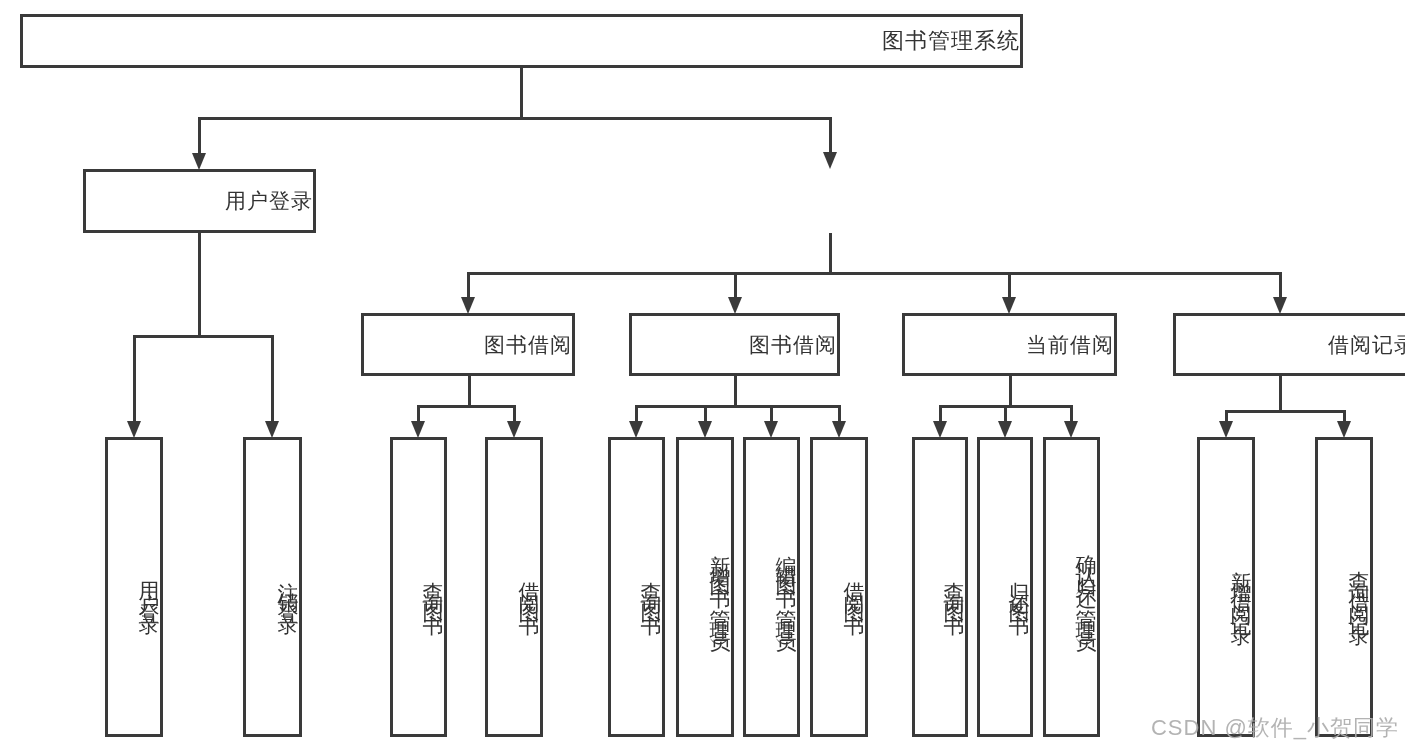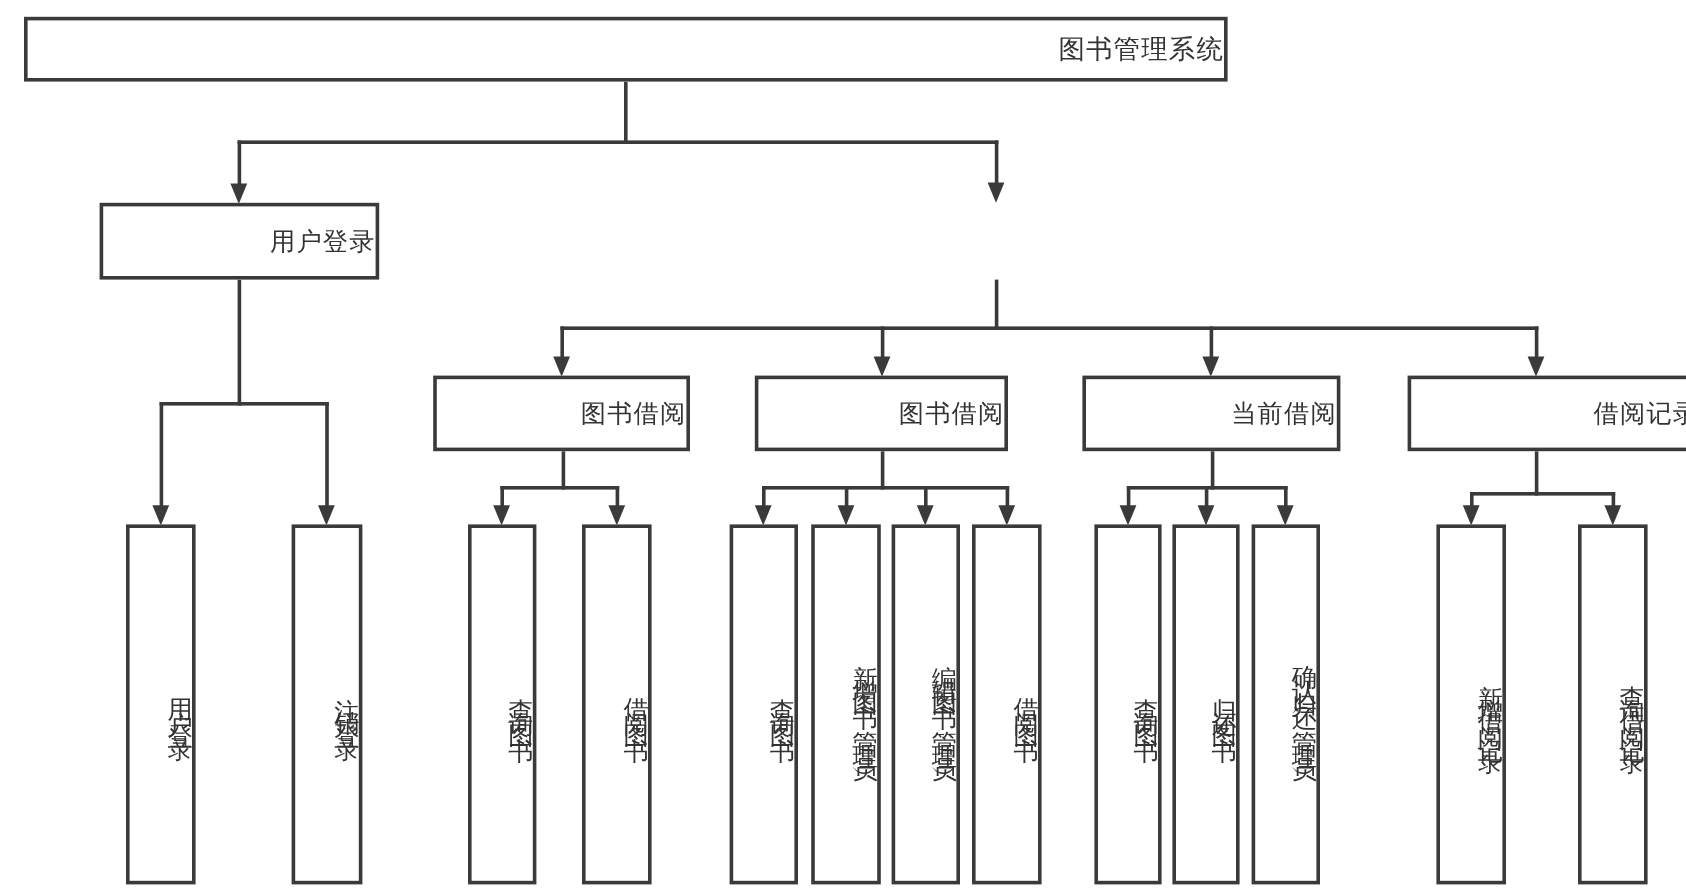--- a/index.html
+++ b/index.html
@@ -170,14 +170,15 @@
     <span class="vt">确认归还（管理员）</span>
   </div>
 
   <div class="box vbox" style="left:1197px;top:437px;width:58px;height:300px">
     <span class="vt">新增借阅记录</span>
   </div>
   <div class="box vbox" style="left:1315px;top:437px;width:58px;height:300px">
     <span class="vt">查询借阅记录</span>
   </div>
 
+  <div class="watermark">CSDN @软件_小贺同学</div>
 
 </div>
 
 </body></html>

